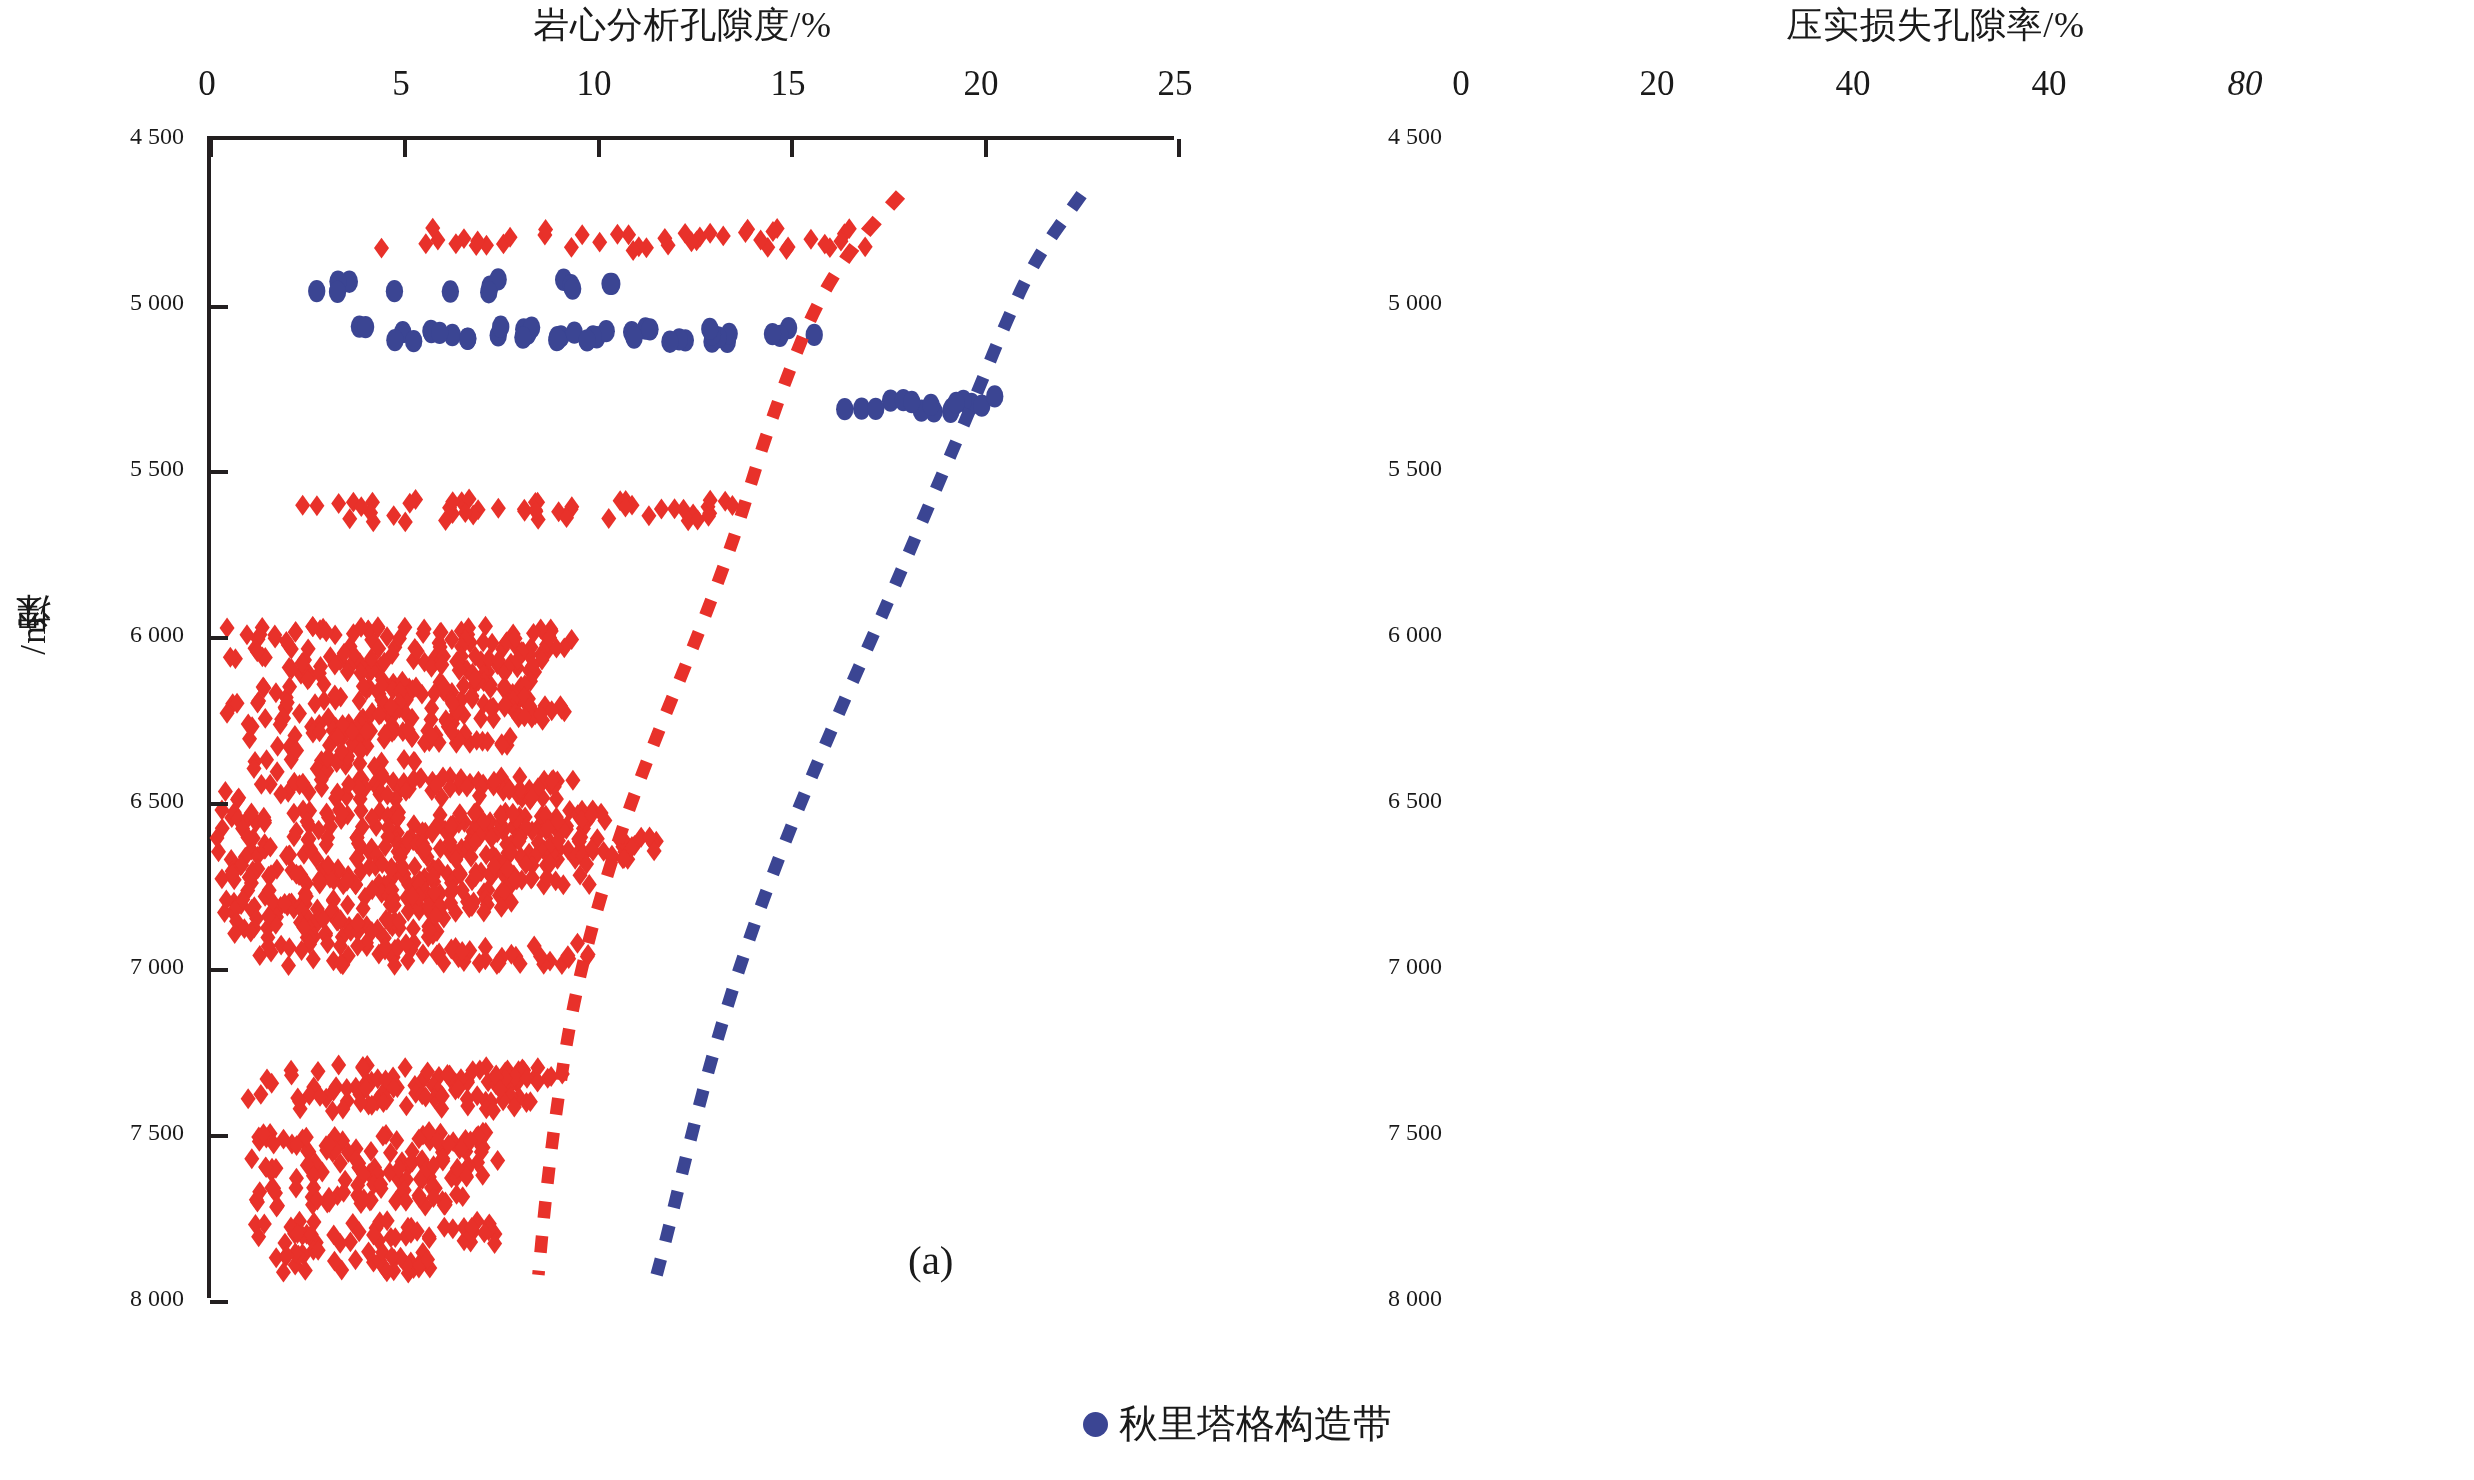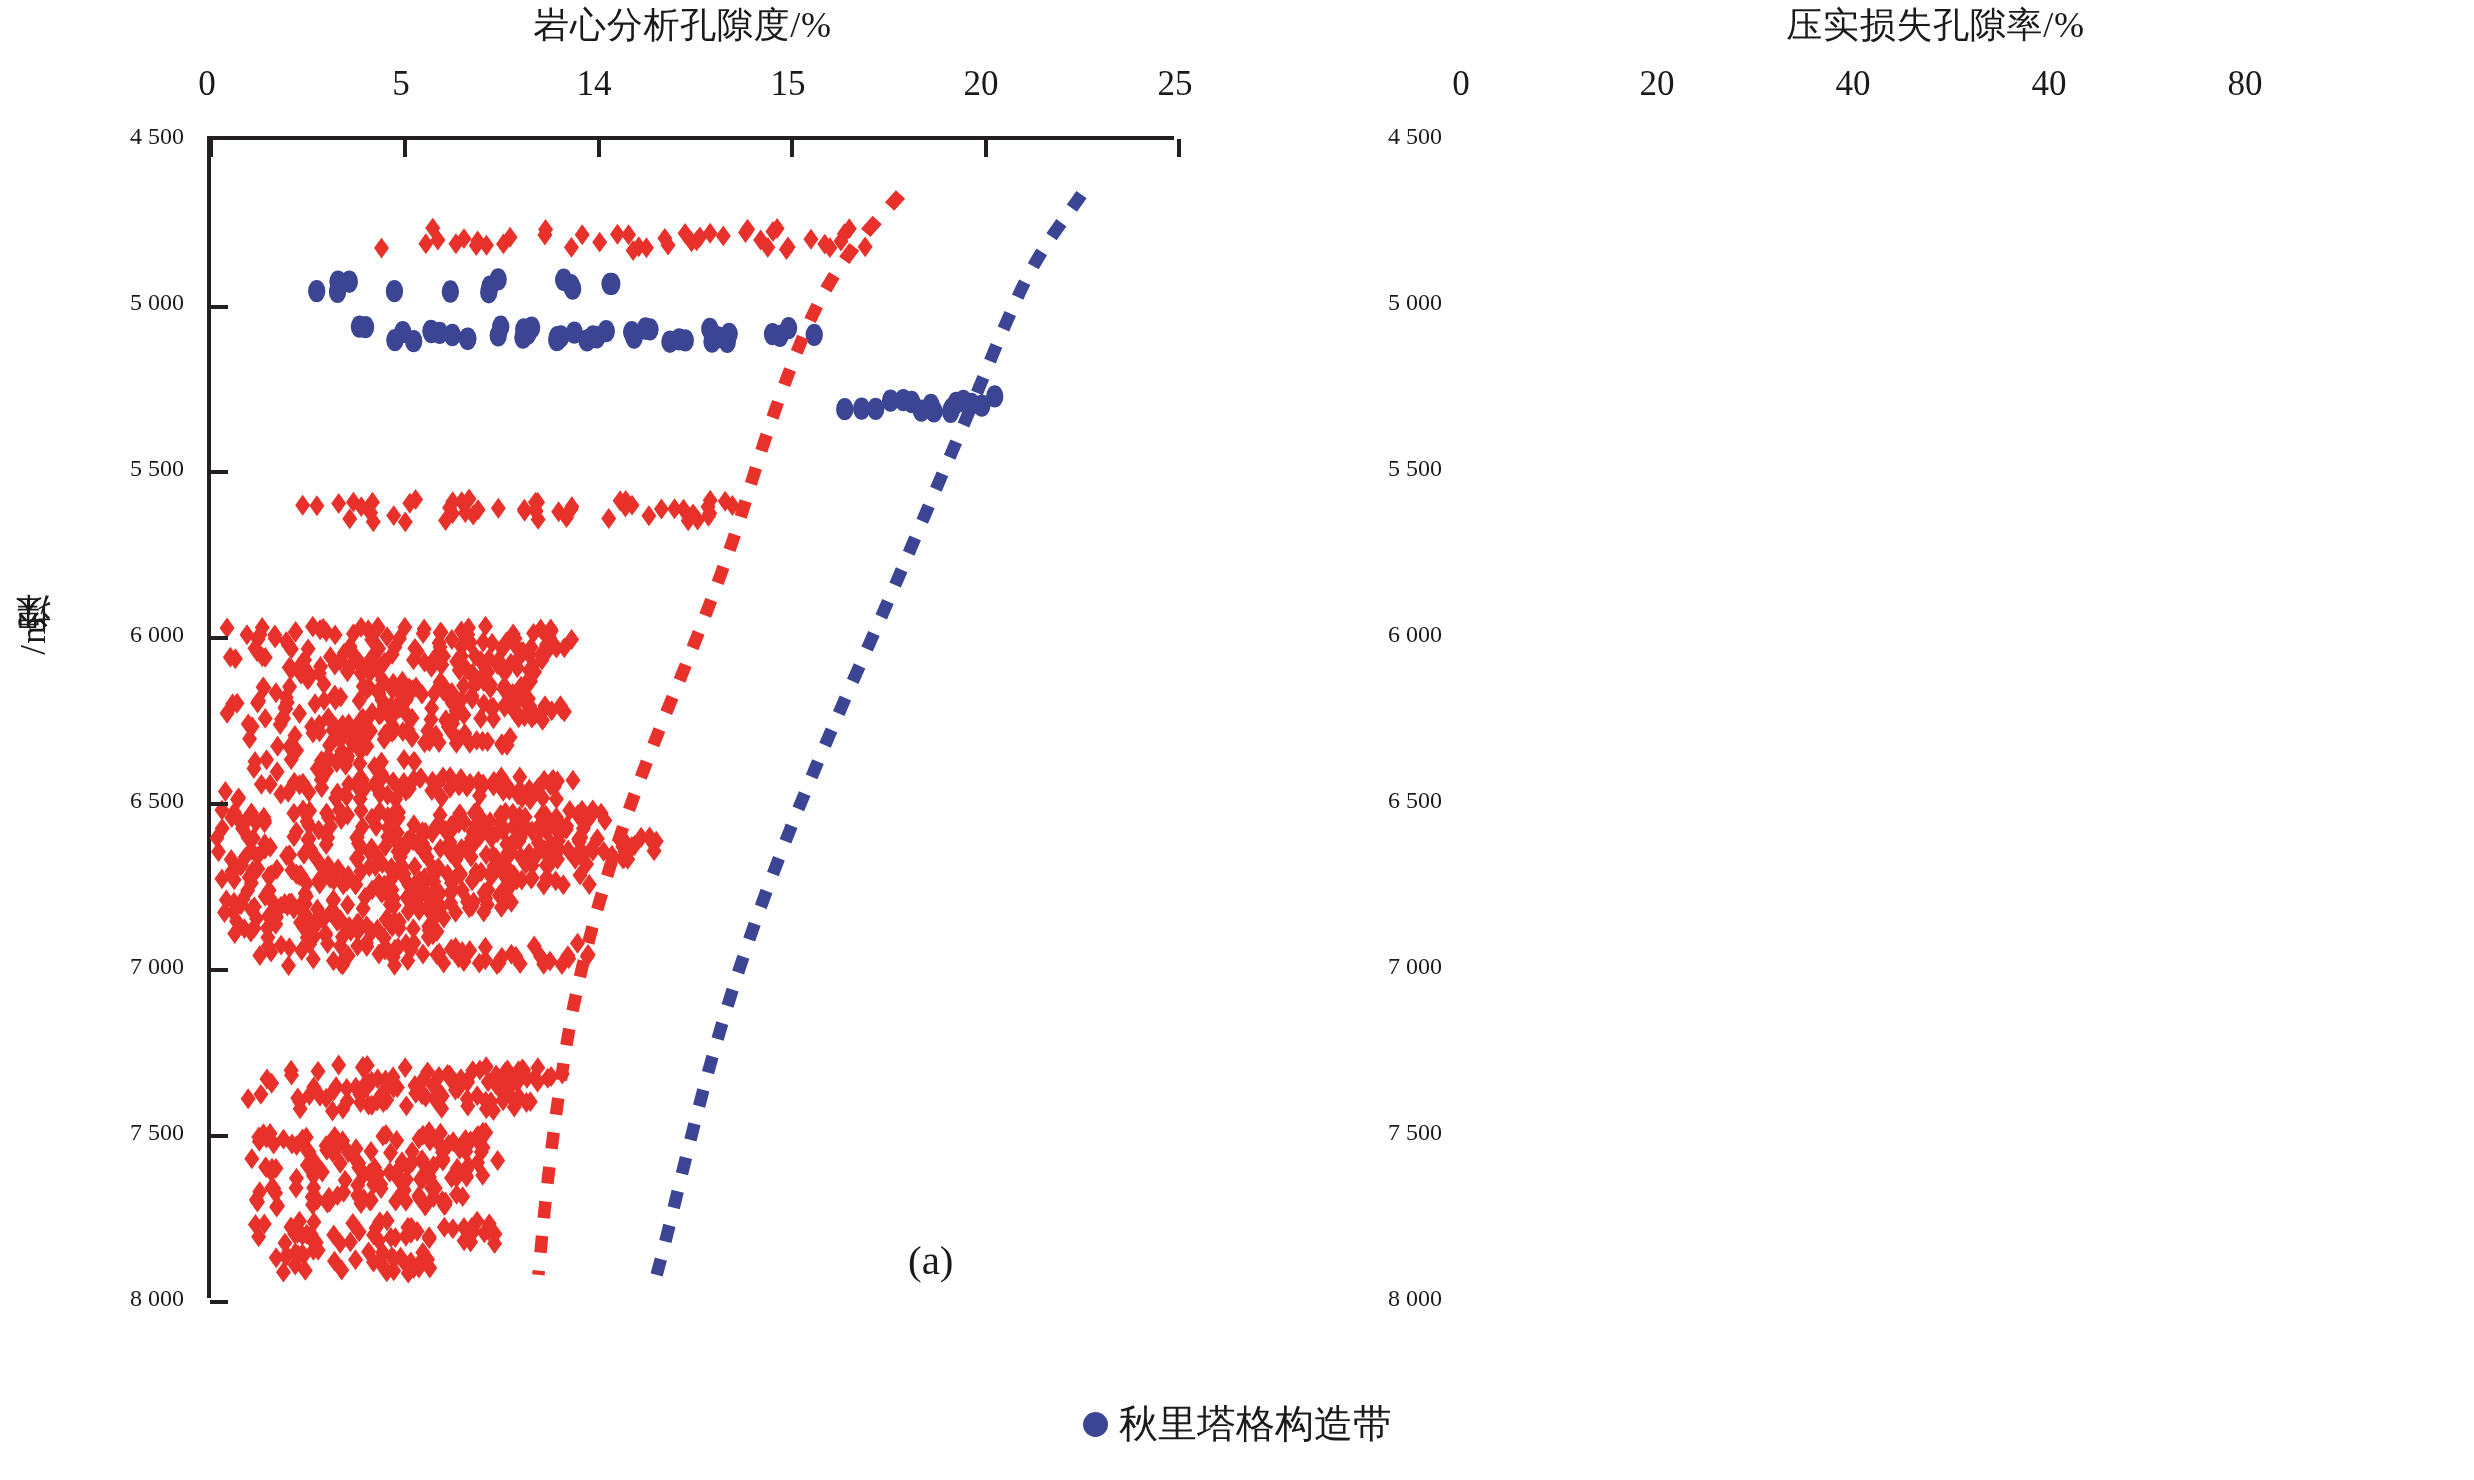--- a/index.html
+++ b/index.html
@@ -1610,21 +1610,21 @@
         <div class="ytick" style="top: 330px;"></div>
         <div class="ytick" style="top: 496px;"></div>
         <div class="ytick" style="top: 662px;"></div>
         <div class="ytick" style="top: 828px;"></div>
         <div class="ytick" style="top: 994px;"></div>
         <div class="ytick" style="top: 1160px;"></div>
       </div>
     <div id="ticks-a">
         <div class="xtick-label" style="left: 207px;">0</div>
         <div class="xtick-label" style="left: 401px;">5</div>
-        <div class="xtick-label" style="left: 594px;">14</div>
+        <div class="xtick-label" style="left: 594px;">10</div>
         <div class="xtick-label" style="left: 788px;">15</div>
         <div class="xtick-label" style="left: 981px;">20</div>
         <div class="xtick-label" style="left: 1175px;">25</div>
         <div class="ytick-label" style="top: 136px; right: 1045px;">4 500</div>
         <div class="ytick-label" style="top: 302px; right: 1045px;">5 000</div>
         <div class="ytick-label" style="top: 468px; right: 1045px;">5 500</div>
         <div class="ytick-label" style="top: 634px; right: 1045px;">6 000</div>
         <div class="ytick-label" style="top: 800px; right: 1045px;">6 500</div>
         <div class="ytick-label" style="top: 966px; right: 1045px;">7 000</div>
         <div class="ytick-label" style="top: 1132px; right: 1045px;">7 500</div>
@@ -1634,21 +1634,21 @@
   </div>
 
   <div class="panel" id="panel-b">
     <div class="chart-title">压实损失孔隙率/%</div>
 
     <div id="ticks-b">
         <div class="xtick-label" style="left: 232px;">0</div>
         <div class="xtick-label" style="left: 428px;">20</div>
         <div class="xtick-label" style="left: 624px; text-align: right;">40</div>
         <div class="xtick-label" style="left: 820px;">40</div>
-        <div class="xtick-label" style="left: 1016px;">80</div>
+        <div class="xtick-label" style="left: 1016px; font-style: italic;">80</div>
         <div class="xtick-label" style="left: 1279px; font-style: italic;">100</div>
         <div class="ytick-label" style="top: 136px; right: 1032px;">4 500</div>
         <div class="ytick-label" style="top: 302px; right: 1032px;">5 000</div>
         <div class="ytick-label" style="top: 468px; right: 1032px;">5 500</div>
         <div class="ytick-label" style="top: 634px; right: 1032px;">6 000</div>
         <div class="ytick-label" style="top: 800px; right: 1032px;">6 500</div>
         <div class="ytick-label" style="top: 966px; right: 1032px;">7 000</div>
         <div class="ytick-label" style="top: 1132px; right: 1032px;">7 500</div>
         <div class="ytick-label" style="top: 1298px; right: 1032px;">8 000</div>
       </div>

